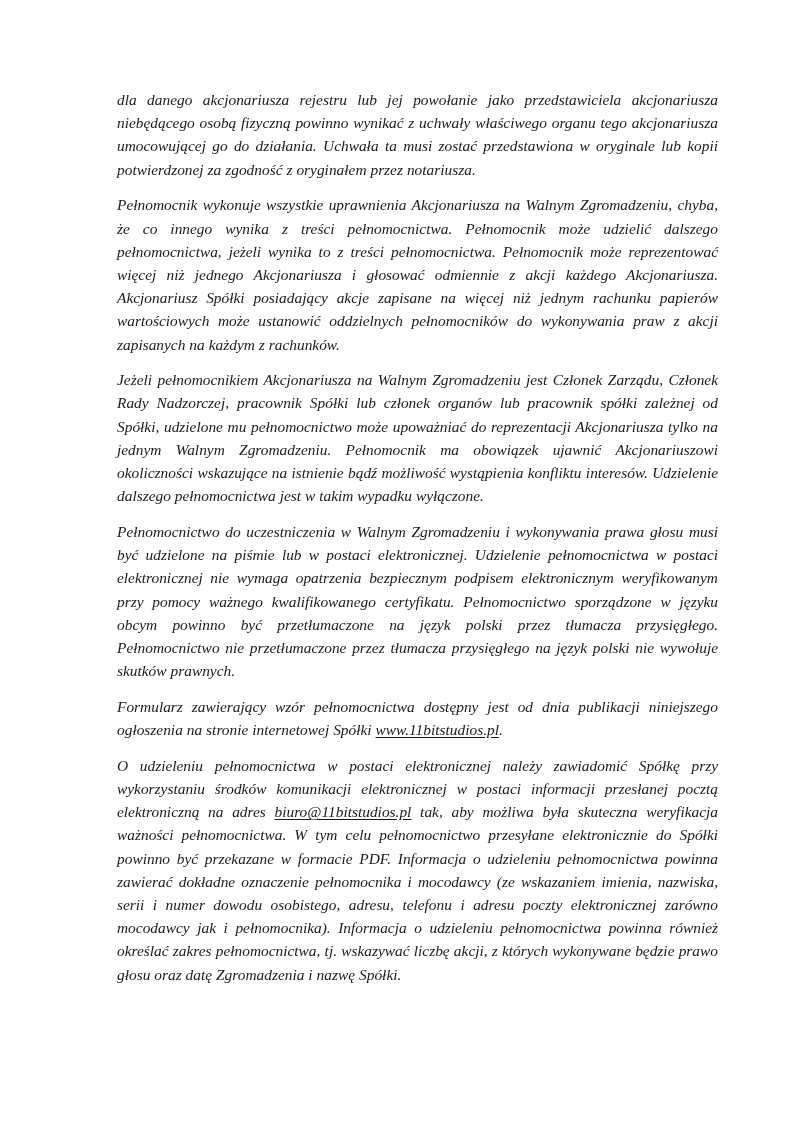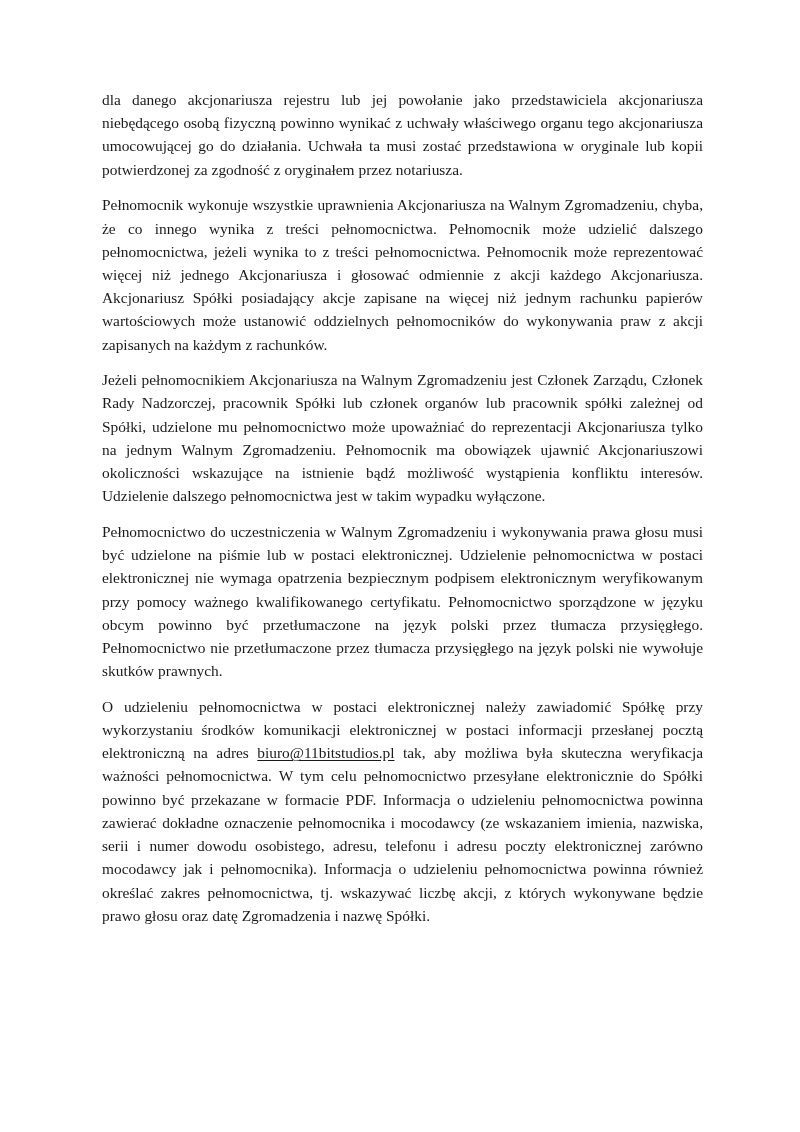--- a/index.html
+++ b/index.html
@@ -16,23 +16,24 @@
   }
   .page {
     position: relative;
     width: 800px;
     height: 1132px;
     background: #ffffff;
     box-sizing: border-box;
   }
   .content {
     position: absolute;
-    left: 102px;
+    left: 117px;
     top: 88px;
     width: 601px;
+    font-style: italic;
   }
   p.para {
     margin: 0 0 12.5px 0;
     font-size: 15.4px;
     line-height: 23.2px;
     text-align: justify;
     text-justify: inter-word;
     color: #1a1a1a;
     hyphens: none;
     word-spacing: 0.1px;
@@ -54,17 +55,18 @@
   <div class="content">
 
     <p class="para">dla danego akcjonariusza rejestru lub jej powołanie jako przedstawiciela akcjonariusza niebędącego osobą fizyczną powinno wynikać z uchwały właściwego organu tego akcjonariusza umocowującej go do działania. Uchwała ta musi zostać przedstawiona w oryginale lub kopii potwierdzonej za zgodność z oryginałem przez notariusza.</p>
 
     <p class="para">Pełnomocnik wykonuje wszystkie uprawnienia Akcjonariusza na Walnym Zgromadzeniu, chyba, że co innego wynika z treści pełnomocnictwa. Pełnomocnik może udzielić dalszego pełnomocnictwa, jeżeli wynika to z treści pełnomocnictwa. Pełnomocnik może reprezentować więcej niż jednego Akcjonariusza i głosować odmiennie z akcji każdego Akcjonariusza. Akcjonariusz Spółki posiadający akcje zapisane na więcej niż jednym rachunku papierów wartościowych może ustanowić oddzielnych pełnomocników do wykonywania praw z akcji zapisanych na każdym z rachunków.</p>
 
     <p class="para">Jeżeli pełnomocnikiem Akcjonariusza na Walnym Zgromadzeniu jest Członek Zarządu, Członek Rady Nadzorczej, pracownik Spółki lub członek organów lub pracownik spółki zależnej od Spółki, udzielone mu pełnomocnictwo może upoważniać do reprezentacji Akcjonariusza tylko na jednym Walnym Zgromadzeniu. Pełnomocnik ma obowiązek ujawnić Akcjonariuszowi okoliczności wskazujące na istnienie bądź możliwość wystąpienia konfliktu interesów. Udzielenie dalszego pełnomocnictwa jest w takim wypadku wyłączone.</p>
 
     <p class="para">Pełnomocnictwo do uczestniczenia w Walnym Zgromadzeniu i wykonywania prawa głosu musi być udzielone na piśmie lub w postaci elektronicznej. Udzielenie pełnomocnictwa w postaci elektronicznej nie wymaga opatrzenia bezpiecznym podpisem elektronicznym weryfikowanym przy pomocy ważnego kwalifikowanego certyfikatu. Pełnomocnictwo sporządzone w języku obcym powinno być przetłumaczone na język polski przez tłumacza przysięgłego. Pełnomocnictwo nie przetłumaczone przez tłumacza przysięgłego na język polski nie wywołuje skutków prawnych.</p>
 
+    <p class="para"><span>Formularz zawierający wzór pełnomocnictwa dostępny jest od dnia publikacji niniejszego ogłoszenia na stronie internetowej Spółki </span><span class="link">www.11bitstudios.pl</span><span>.</span></p>
 
     <p class="para"><span>O udzieleniu pełnomocnictwa w postaci elektronicznej należy zawiadomić Spółkę przy wykorzystaniu środków komunikacji elektronicznej w postaci informacji przesłanej pocztą elektroniczną na adres </span><span class="link">biuro@11bitstudios.pl</span><span> tak, aby możliwa była skuteczna weryfikacja ważności pełnomocnictwa. W tym celu pełnomocnictwo przesyłane elektronicznie do Spółki powinno być przekazane w formacie PDF. Informacja o udzieleniu pełnomocnictwa powinna zawierać dokładne oznaczenie pełnomocnika i mocodawcy (ze wskazaniem imienia, nazwiska, serii i numer dowodu osobistego, adresu, telefonu i adresu poczty elektronicznej zarówno mocodawcy jak i pełnomocnika). Informacja o udzieleniu pełnomocnictwa powinna również określać zakres pełnomocnictwa, tj. wskazywać liczbę akcji, z których wykonywane będzie prawo głosu oraz datę Zgromadzenia i nazwę Spółki.</span></p>
 
   </div>
 </div>
 
 </body></html>

